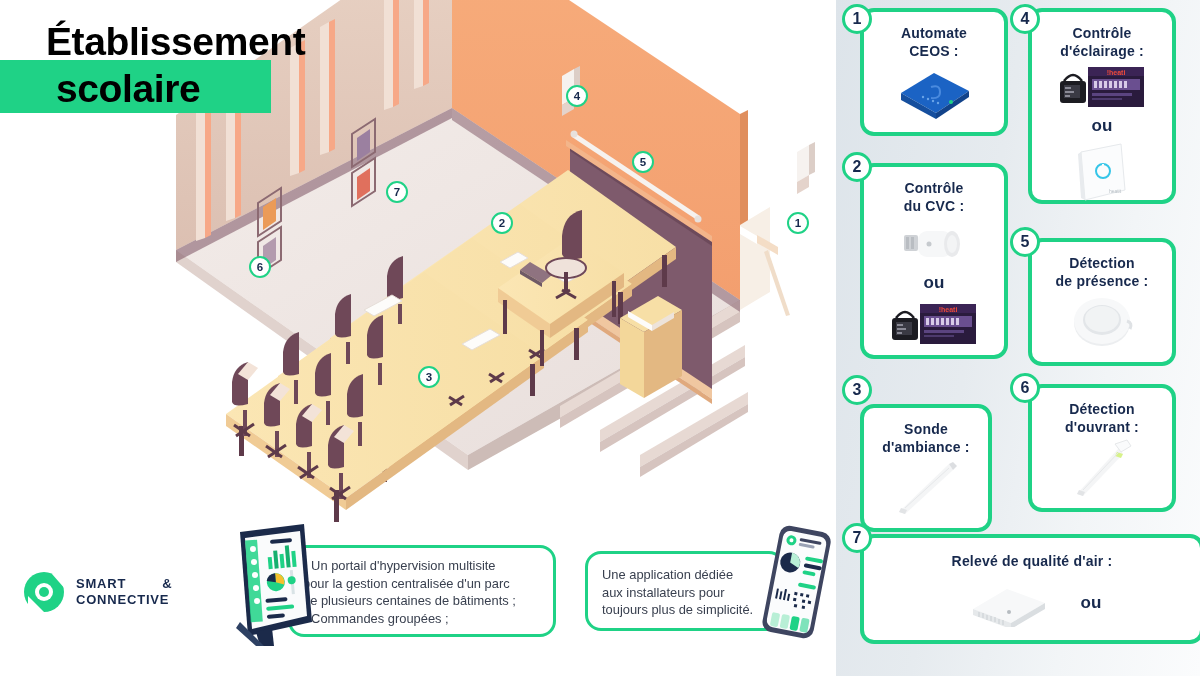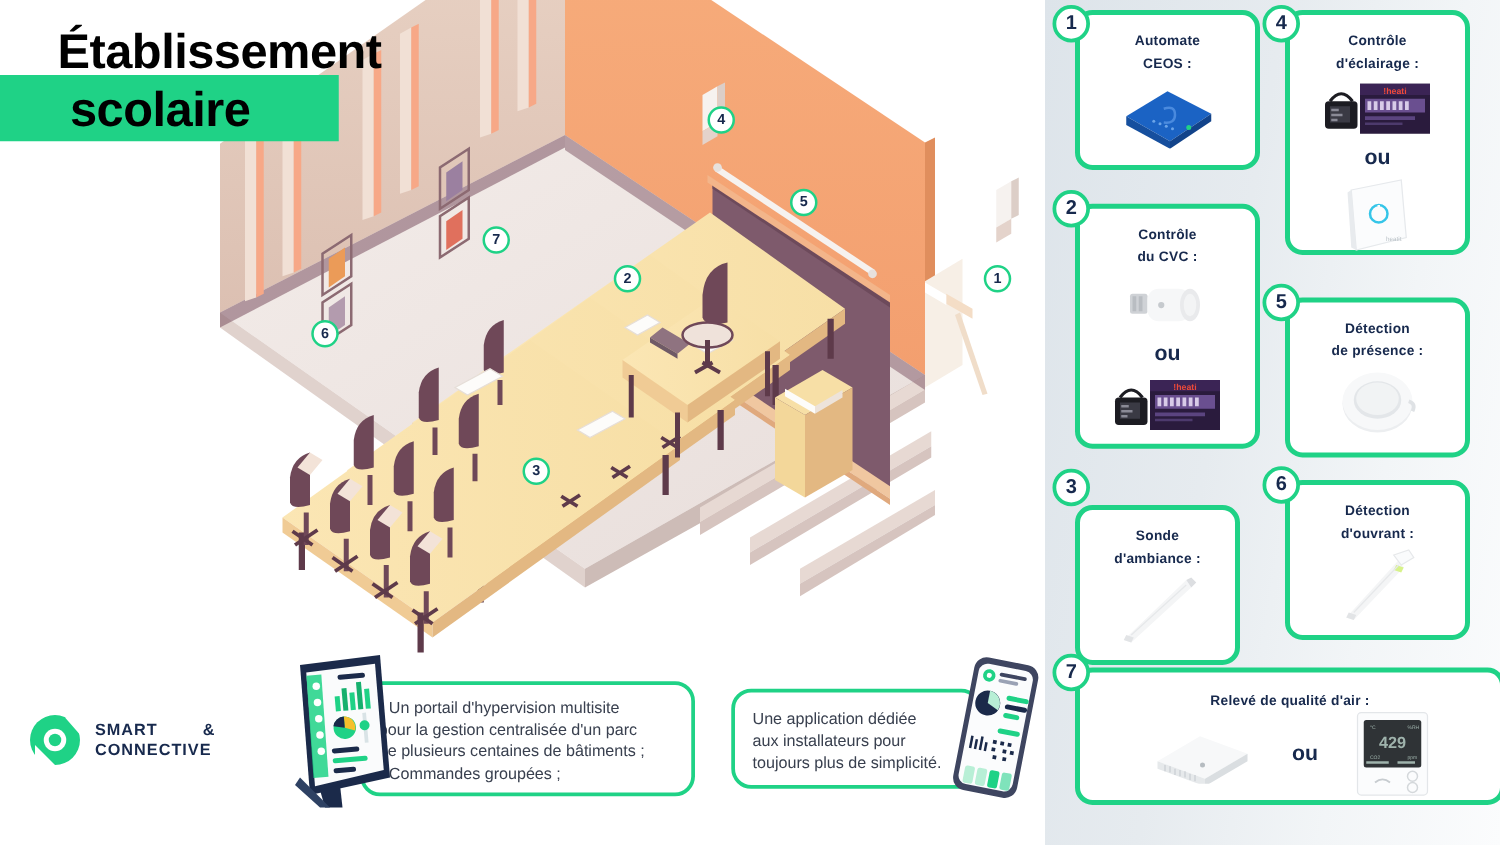--- a/index.html
+++ b/index.html
@@ -41,21 +41,21 @@
 
   
   #right-panel {
     position:absolute; left: 836px; top:0; width: 364px; height: 676px;
     background: linear-gradient(100deg,#dde4ea 0%, #e6ebef 40%, #f2f5f7 70%, #fbfcfd 100%);
   }
   .card {
     position:absolute; background:#fff; border: 4px solid var(--green); border-radius: 14px;
   }
   .card-title {
-    text-align:center; color:#17294d; font-weight:700; font-size:11px; line-height:18px;
+    text-align:center; color:#17294d; font-weight:700; font-size:14px; line-height:18px;
     letter-spacing:0.2px; padding-top: 12px;
   }
   .card-or { text-align:center; color:#17294d; font-weight:700; font-size:17px; }
   .badge {
     position:absolute; width: 30px; height:30px; border-radius:50%;
     background:#fff; border: 3px solid var(--green);
     display:flex; align-items:center; justify-content:center;
     color:#17294d; font-weight:700; font-size:16px; z-index: 4;
   }
   .prod { display:flex; align-items:center; justify-content:center; }
@@ -673,37 +673,19 @@
               <line x1="24" y1="36" x2="24" y2="41"></line>
                 <line x1="28" y1="37" x2="28" y2="42"></line>
               <line x1="32" y1="38" x2="32" y2="43"></line>
                 <line x1="36" y1="40" x2="36" y2="45"></line>
               <line x1="40" y1="41" x2="40" y2="46"></line>
             </g>
             <circle cx="46" cy="33" r="2" fill="#b6bcc1"></circle>
           </svg>
         </div>
         <div class="card-or">ou</div>
-        <div class="prod">
-          <svg width="68" height="70" viewBox="0 0 68 70">
-            <rect x="6" y="2" width="56" height="66" rx="3" fill="#fbfcfd" stroke="#e3e6e9" stroke-width="1"></rect>
-            <rect x="11" y="8" width="46" height="38" rx="2" fill="#2f3336"></rect>
-            <g fill="#9fb3ac" font-family="Liberation Sans, sans-serif">
-              <text x="16" y="15" font-size="4">°C</text>
-              <text x="46" y="15" font-size="4">%RH</text>
-              <text x="34" y="30" font-size="13" text-anchor="middle" font-weight="bold">429</text>
-              <text x="16" y="39" font-size="4">CO2</text>
-              <text x="46" y="39" font-size="4">ppm</text>
-              <rect x="13" y="41" width="18" height="2"></rect>
-                <rect x="38" y="41" width="14" height="2"></rect>
-            </g>
-            <path d="M20,58 q6,-5 12,0" stroke="#c7ccd0" stroke-width="1.5" fill="none"></path>
-            <circle cx="50" cy="53" r="4" fill="none" stroke="#d4d8db" stroke-width="1.2"></circle>
-            <circle cx="50" cy="62" r="4" fill="none" stroke="#d4d8db" stroke-width="1.2"></circle>
-          </svg>
-        </div>
       </div>
     </div>
     <div class="badge" style="left:6px;top:523px;">
         <span>7</span>
       </div>
   </div>
 </div>
 
 </body></html>

